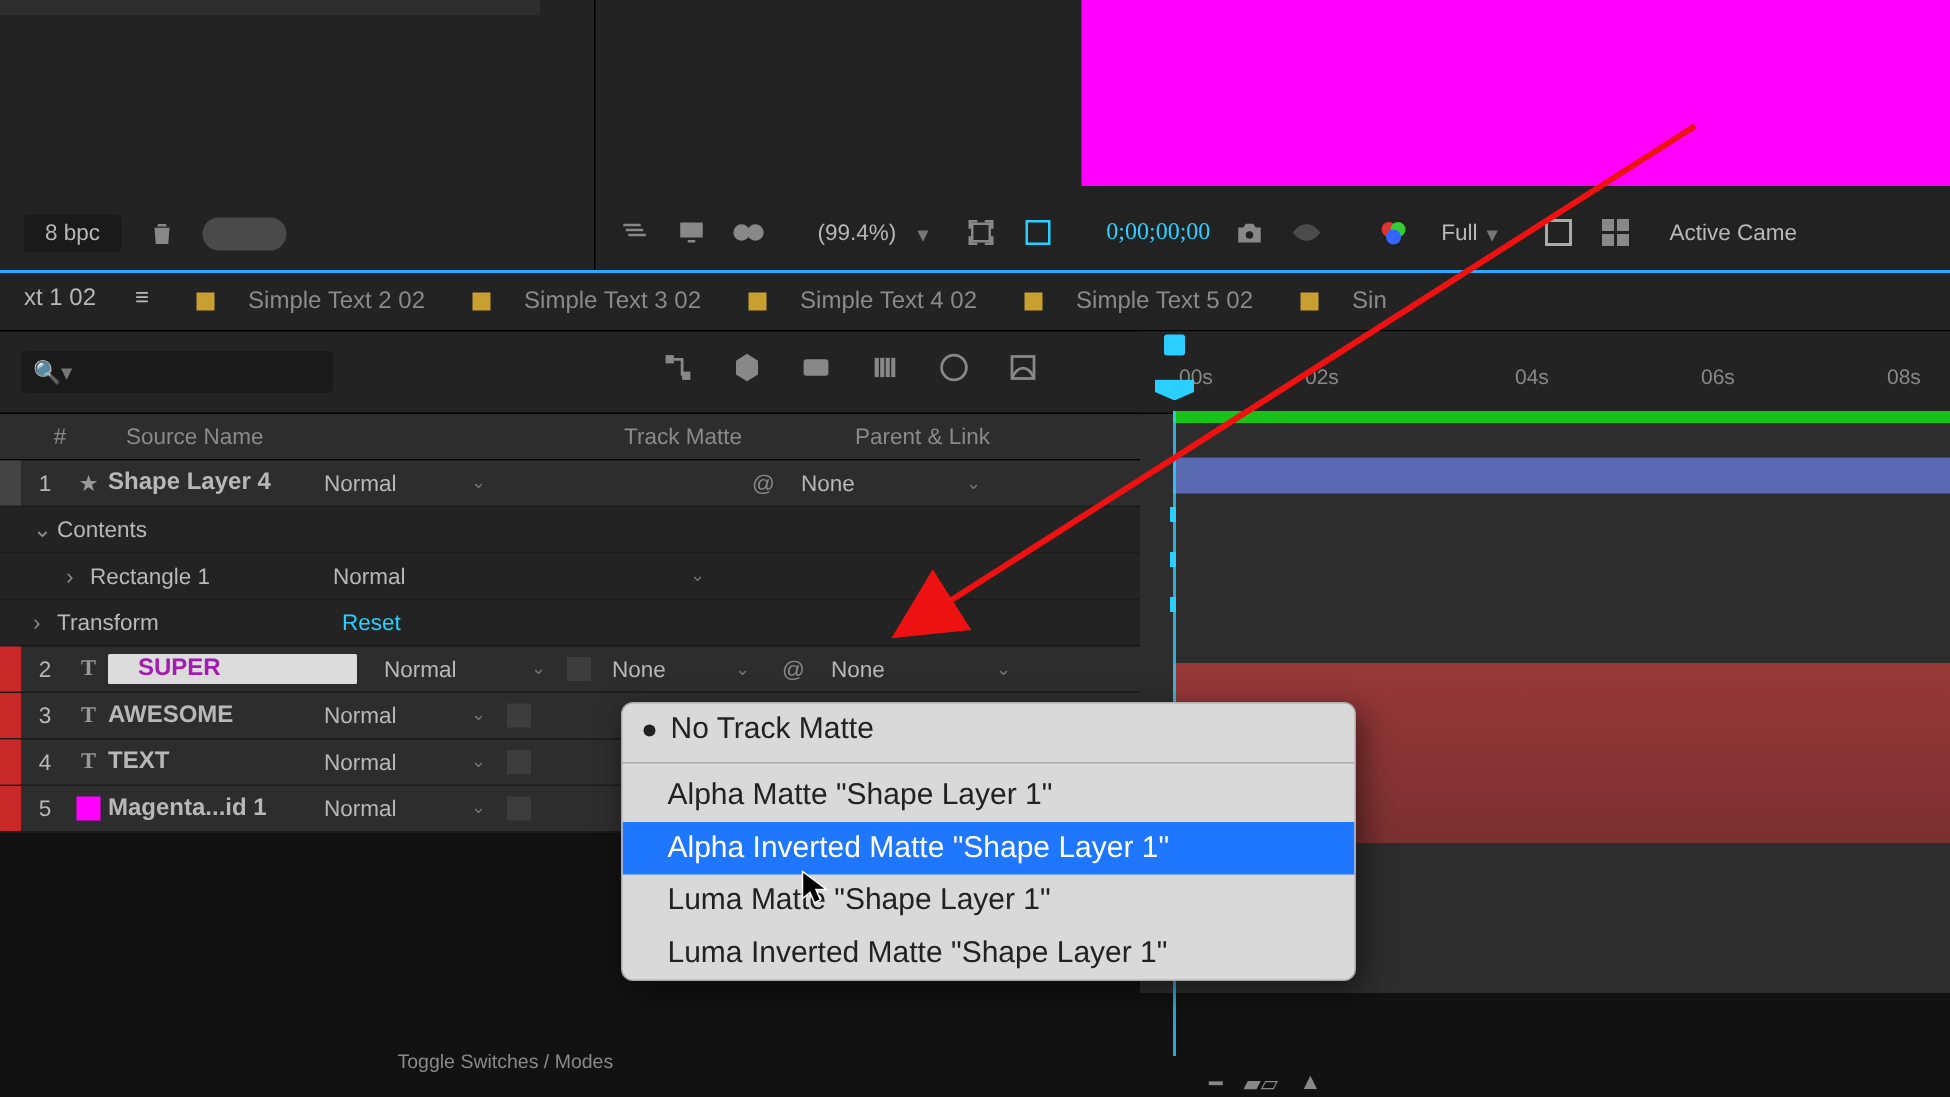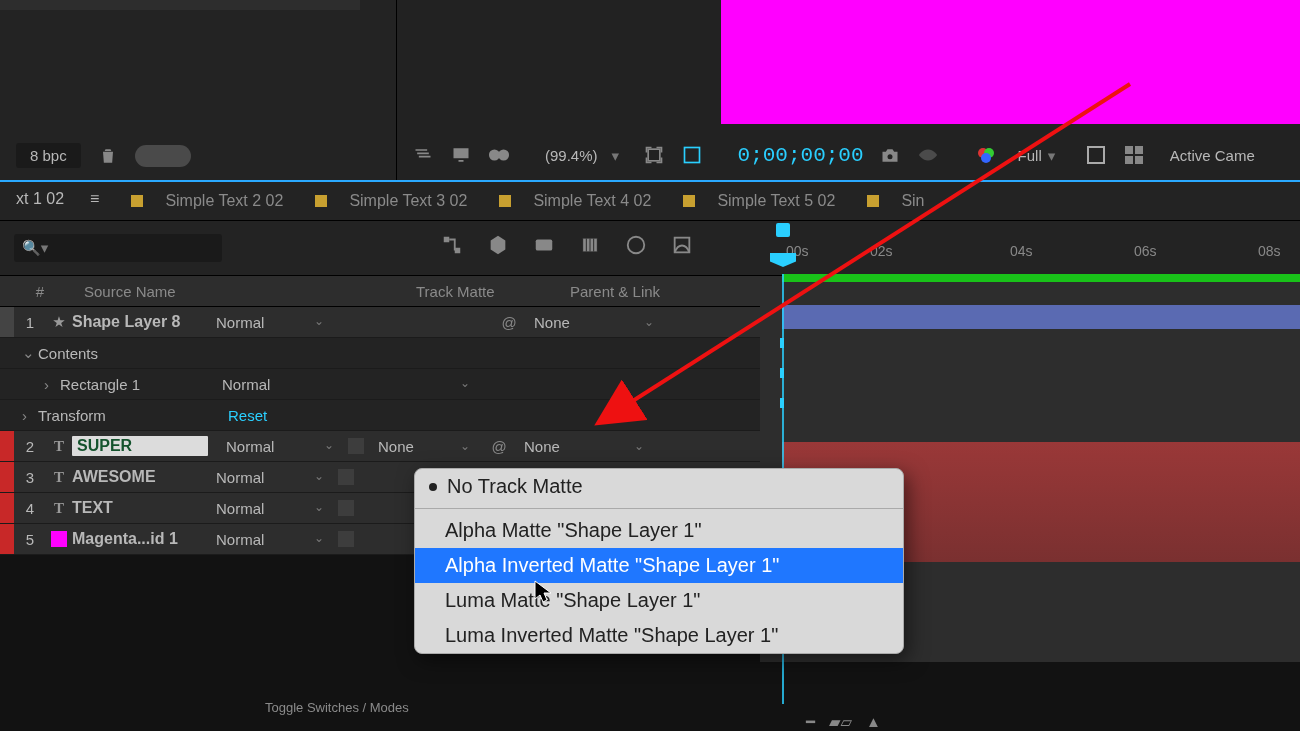--- a/index.html
+++ b/index.html
@@ -33,21 +33,21 @@
   .toggle{width:56px;height:22px;background:#4a4a4a;border-radius:11px}
 
   #viewer-pane{position:absolute;left:396px;top:0;right:0;height:180px;background:#222;border-left:1px solid #000}
   #magenta-box{position:absolute;right:0;top:0;width:579px;height:124px;background:var(--magenta)}
   #viewer-toolbar{position:absolute;left:8px;right:0;bottom:10px;height:30px;display:flex;align-items:center;gap:14px;padding-left:6px}
   #viewer-toolbar .sep{width:6px}
   .tb-icon{width:24px;height:24px;display:flex;align-items:center;justify-content:center;color:#888}
   .tb-icon.on{color:var(--accent-cyan)}
   .zoom{color:var(--fg)}
   .chev{width:16px;height:16px;color:#777}
-  .timecode{color:var(--accent-cyan);font-family:Liberation Mono, monospace;font-size:21px}
+  .timecode{color:var(--accent-cyan);font-family:Liberation Serif, serif;font-size:16px}
   .dd{display:flex;align-items:center;gap:6px;padding:2px 6px}
   .activecam{margin-left:10px;color:var(--fg)}
 
   
   #tab-row{width:100%;height:38px;background:var(--bg-dark);display:flex;align-items:flex-end;border-bottom:1px solid #000}
   .tab{height:38px;display:flex;align-items:center;gap:22px;padding:0 16px;color:var(--fg-dim);cursor:pointer;font-size:16px;white-space:nowrap}
   .tab:first-child{color:var(--fg);border-bottom:2px solid transparent}
   .tab:first-child .dot{display:none}
   .tab .dot{width:12px;height:12px;background:#c8a030}
   .tab .more{margin-left:4px}
@@ -80,21 +80,21 @@
   .lyr{height:30px;display:flex;align-items:center;border-bottom:1px solid #1b1b1b;position:relative}
   .lyr .tag{width:14px;height:30px}
   .tag.grey{background:#444}
   .tag.red {background:var(--row-red)}
   .lyr .num{width:32px;text-align:center;color:var(--fg)}
   .lyr .ic{width:26px;display:flex;justify-content:center}
   .star{color:#999}
   .Ticon{font-family:Georgia,serif;font-weight:bold;color:#999}
   .mag-sw{width:16px;height:16px;background:var(--magenta)}
   .lname{width:138px;color:var(--fg);font-size:16px;font-weight:700}
-  .lname.sel{background:#dcdcdc;color:#14532d;padding:1px 5px;border-radius:1px}
+  .lname.sel{background:#dcdcdc;color:#a21caf;padding:1px 20px;border-radius:1px}
   .mode-dd{width:108px;display:flex;align-items:flex-start;justify-content:space-between;padding:0 6px}
   .chev-s{font-size:12px;color:#777}
   .sw{width:16px;height:16px;background:#3d3d3d;margin-left:8px}
   .none-dd{width:92px;display:flex;align-items:center;justify-content:space-between;padding:0 6px;margin-left:8px}
   .spiral{width:22px;height:22px;margin-left:12px;color:#888;display:flex;align-items:center;justify-content:center}
   .par-dd{width:120px;display:flex;align-items:center;justify-content:space-between;padding:0 6px;margin-left:8px}
 
   .subrow{height:30px;display:flex;align-items:center;border-bottom:1px solid #1b1b1b;background:var(--bg-dark)}
   .subrow .indent{width:22px}
   .subrow .caret{width:16px;color:#888}
@@ -313,21 +313,21 @@
   <div class="c-par cell">Parent &amp; Link</div>
 </div>
 
 <div id="layer-rows">
   <div class="lyr">
     <div class="tag grey"></div>
     <div class="num">1</div>
     <div class="ic">
         <span class="star">★</span>
       </div>
-    <div class="lname">Shape Layer 8</div>
+    <div class="lname">Shape Layer 4</div>
     <div class="mode-dd">
         <span>Normal</span>
         <span class="chev-s">⌄</span>
       </div>
     <div style="width:156px"></div>
     <div class="spiral">@</div>
     <div class="par-dd">
         <span>None</span>
         <span class="chev-s">⌄</span>
       </div>

